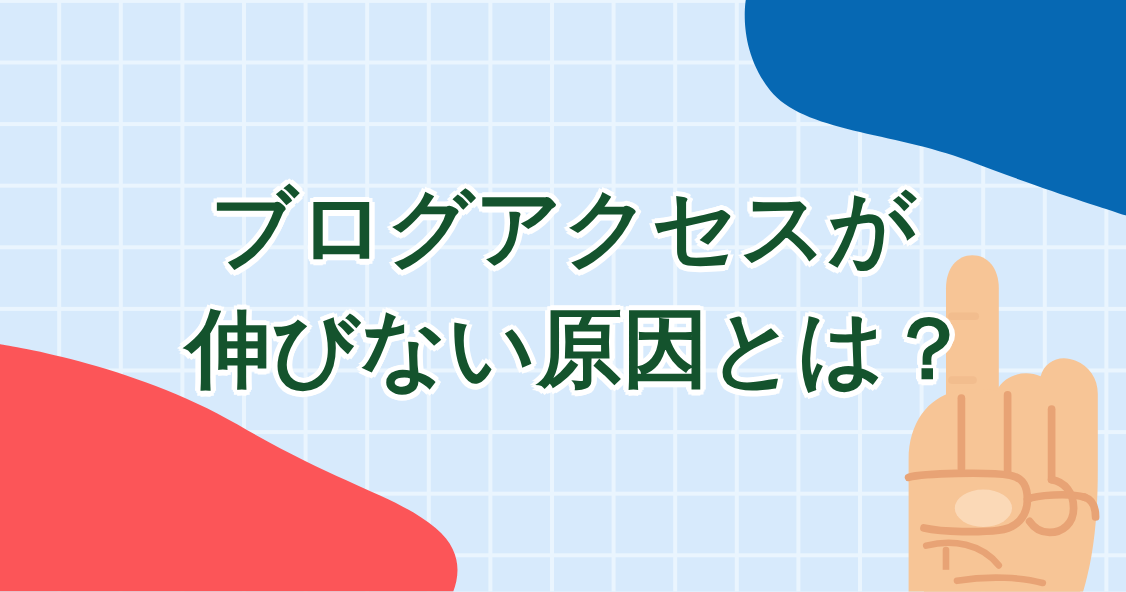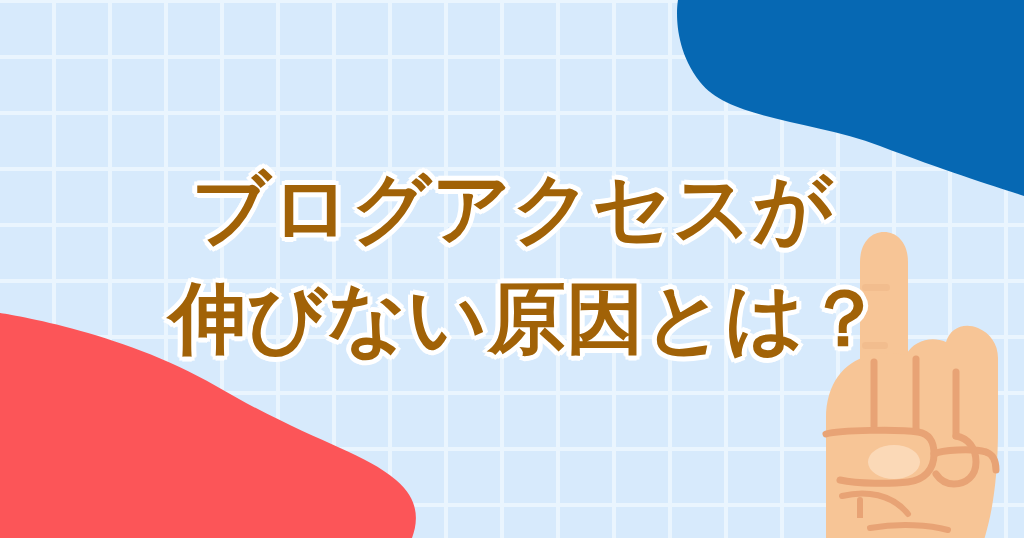--- a/index.html
+++ b/index.html
@@ -63,21 +63,21 @@
     justify-content: center;
     gap: 6px;
     pointer-events: none;
   }
   .headline-line {
     font-family: "DejaVu Sans", "Liberation Sans", sans-serif;
     font-weight: 700;
     font-size: 78px;
     line-height: 1.16;
     letter-spacing: 0.005em;
-    color: #a16207;
+    color: #14532d;
     white-space: nowrap;
     text-shadow:
        3px  0   0 #ffffff,  -3px  0   0 #ffffff,
        0    3px 0 #ffffff,   0   -3px 0 #ffffff,
        2px  2px 0 #ffffff,  -2px  2px 0 #ffffff,
        2px -2px 0 #ffffff,  -2px -2px 0 #ffffff,
        4px  1px 0 #ffffff,  -4px  1px 0 #ffffff,
        1px  4px 0 #ffffff,   1px -4px 0 #ffffff,
        5px  0   0 #ffffff,  -5px  0   0 #ffffff,
        0    5px 0 #ffffff,   0   -5px 0 #ffffff,

